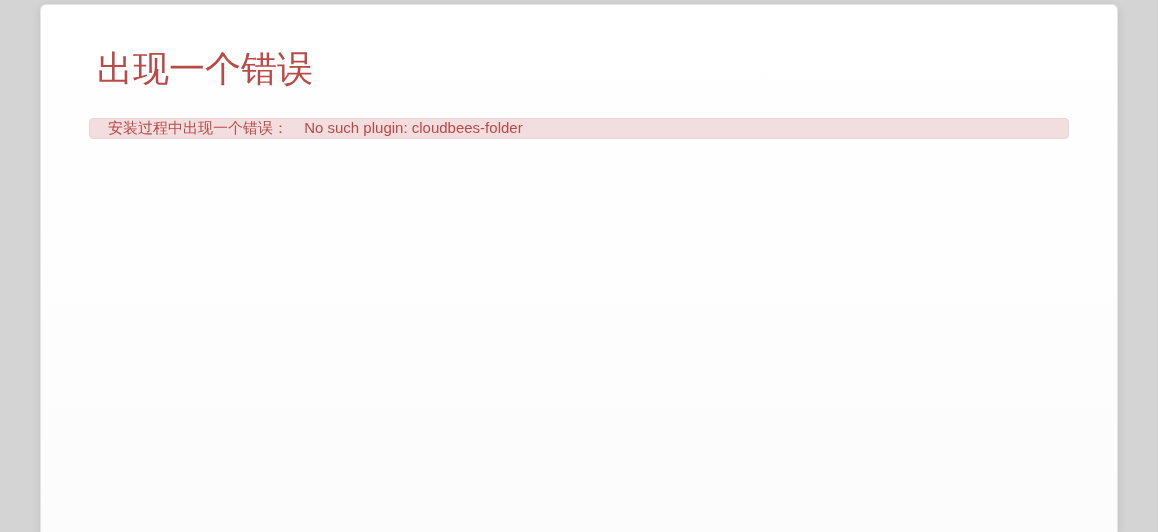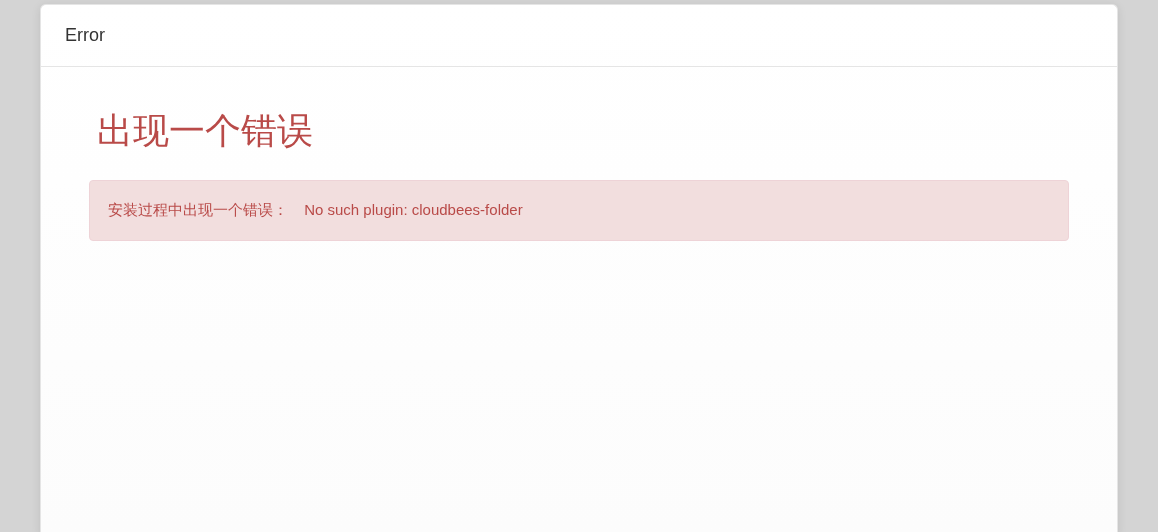--- a/index.html
+++ b/index.html
@@ -41,39 +41,36 @@
       font-size: 36px;
       font-weight: 400;
       color: #b94a48;
       margin-bottom: 24px;
       margin-left: 8px;
     }
     .error-alert {
       background-color: #f2dede;
       border: 1px solid #eed3d7;
       border-radius: 4px;
-      padding: 20px 18px;
+      padding: 0 18px;
       color: #b94a48;
       font-size: 15px;
     }
     .error-alert-prefix {
       display: inline;
     }
     .error-alert-message {
       display: inline;
       margin-left: 12px;
     }
   </style>
 </head>
 <body>
 
 <div class="dialog">
-  <div class="dialog-header">
-    <div class="dialog-title">Error</div>
-  </div>
   <div class="dialog-body">
     <h1 class="error-heading">出现一个错误</h1>
     <div class="error-alert">
       <span class="error-alert-prefix">安装过程中出现一个错误：</span>
       <span class="error-alert-message">No such plugin: cloudbees-folder</span>
     </div>
   </div>
 </div>
 
 </body></html>

